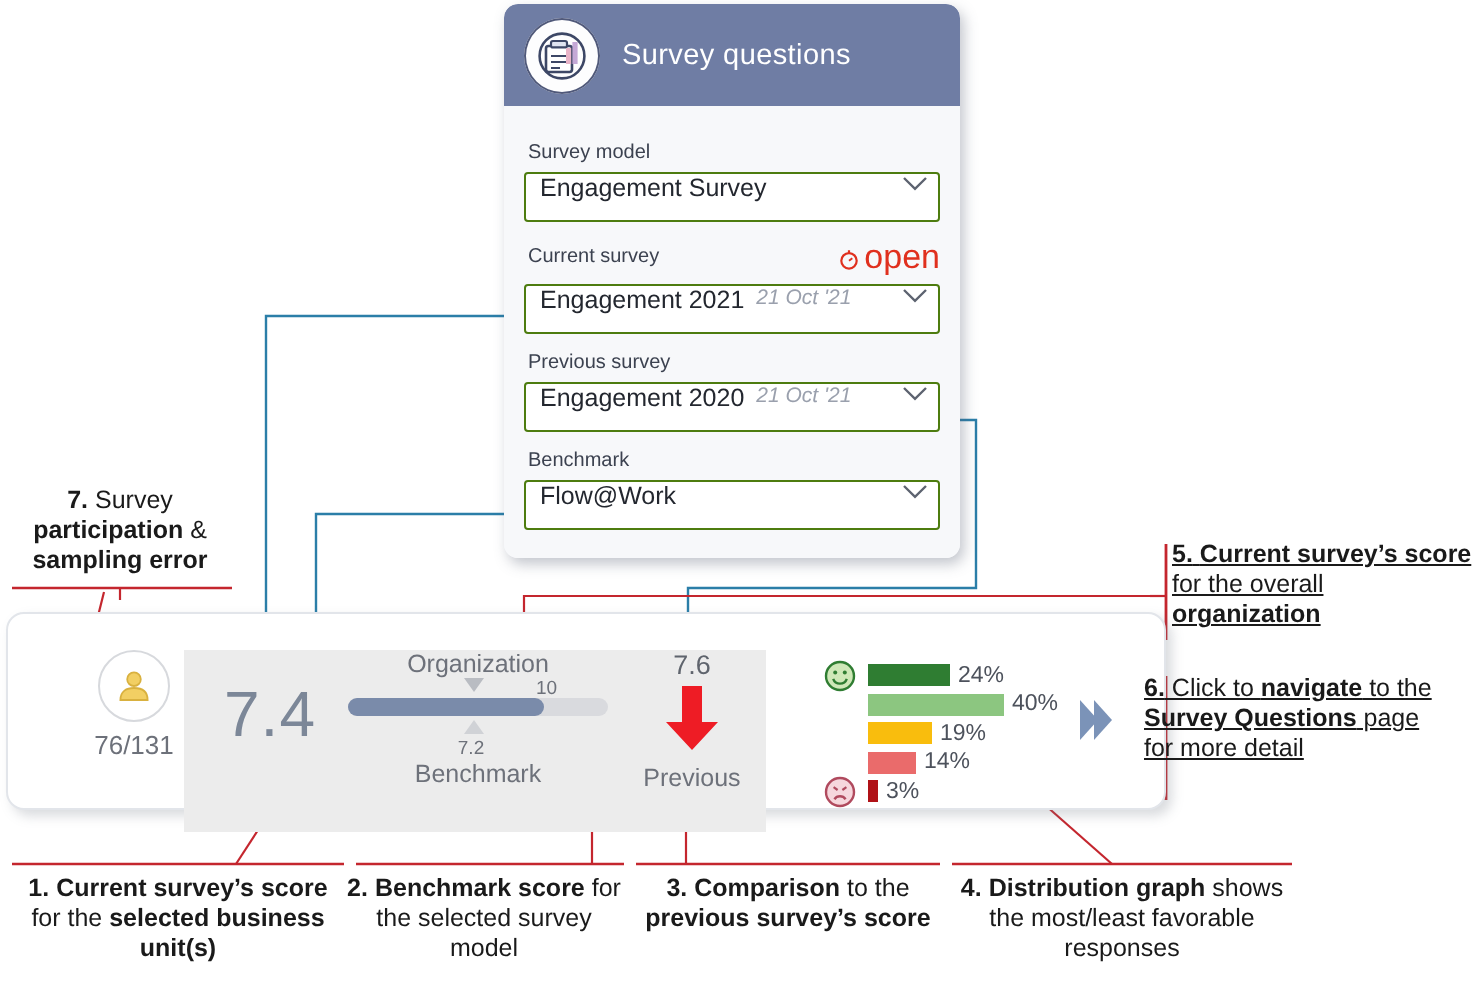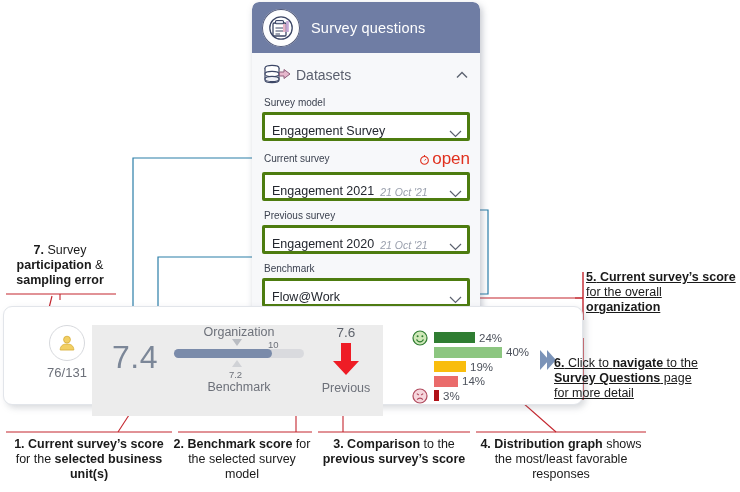--- a/index.html
+++ b/index.html
@@ -22,22 +22,22 @@
   .panel-title{color:#ffffff;font-size:14.5px;margin-left:11px;letter-spacing:.2px;}
   .panel-body{padding:9px 10px 14px 10px;background:#f7f8fa;}
   .ds-row{display:flex;align-items:center;height:26px;}
   .ds-icon{width:30px;height:24px;flex:none;position:relative;}
   .ds-label{font-size:14px;color:#5a5f6e;margin-left:4px;flex:1;}
   .chev-up{width:16px;height:16px;flex:none;}
   .fld-label{font-size:10px;color:#3c4250;margin:9px 0 3px 2px;line-height:12px;}
   .fld-label-row{display:flex;align-items:center;justify-content:space-between;
                  margin:8px 0 3px 2px;}
   .open-tag{display:flex;align-items:center;gap:2px;color:#e0301e;font-size:17px;}
-  .select{height:23px;background:#ffffff;border:3px solid #4d7c0f;border-radius:2px;
-          display:flex;align-items:flex-end;padding:0 5px 0 7px;}
+  .select{height:23px;background:#ffffff;border:1px solid #4d7c0f;border-radius:2px;
+          display:flex;align-items:flex-start;padding:0 5px 0 7px;}
   .select .val{font-size:12.5px;color:#23272f;white-space:nowrap;}
   .select .date{font-size:10.5px;color:#9aa0ad;font-style:italic;margin-left:6px;
                 white-space:nowrap;}
   .select .sp{flex:1;}
   .chev{width:13px;height:9px;flex:none;margin-left:3px;}
 
   
   .widget{position:absolute;left:3px;top:306px;width:578px;height:97px;
           background:#ffffff;border:1px solid #e2e5ea;border-radius:9px;
           box-shadow:3px 3px 6px rgba(120,125,135,.28);}
@@ -78,21 +78,21 @@
   .callout{position:absolute;font-size:12.5px;line-height:15.2px;color:#1a1a1a;}
   .callout b{font-weight:bold;}
   .c-center{text-align:center;}
   .c-left{text-align:left;text-decoration:underline;}
   .c7{left:4px;top:243px;width:112px;text-align:center;}
   .c1{left:6px;top:437px;width:166px;}
   .c2{left:172px;top:437px;width:140px;}
   .c3{left:314px;top:437px;width:160px;}
   .c4{left:476px;top:437px;width:170px;}
   .c5{left:586px;top:270px;width:152px;}
-  .c6{left:554px;top:337px;width:152px;margin-top:19px;}
+  .c6{left:572px;top:337px;width:152px;}
 </style>
 </head>
 <body>
 
 <div class="stage">
 
   <svg class="wires" viewBox="0 0 740 492" width="740" height="492">
     <defs>
       <marker id="bluearrow" markerWidth="9" markerHeight="9" refX="4" refY="7" orient="auto" markerUnits="userSpaceOnUse">
         <path d="M0.5 0.5 L4 7 L7.5 0.5" fill="none" stroke="#2b7ea8" stroke-width="1.3"></path>
@@ -143,35 +143,20 @@
           <line x1="7.5" y1="19" x2="12" y2="19" stroke="#3d4766" stroke-width="1"></line>
           <rect x="15" y="9" width="2.6" height="8" fill="#e9b4c8"></rect>
           <rect x="18.2" y="6" width="2.6" height="11" fill="#c4a8d6"></rect>
           <circle cx="13" cy="13" r="11.2" fill="none" stroke="#3d4766" stroke-width="1.3"></circle>
         </svg>
       </div>
       <div class="panel-title">Survey questions</div>
     </div>
 
     <div class="panel-body">
-      <div class="ds-row">
-        <div class="ds-icon">
-          <svg width="30" height="24" viewBox="0 0 30 24">
-            <ellipse cx="10" cy="5" rx="7" ry="2.6" fill="#fff" stroke="#3d4766" stroke-width="1.2"></ellipse>
-            <path d="M3 5 L3 17 A7 2.6 0 0 0 17 17 L17 5" fill="#fff" stroke="#3d4766" stroke-width="1.2"></path>
-            <ellipse cx="10" cy="11" rx="7" ry="2.6" fill="#fff" stroke="#3d4766" stroke-width="1.1"></ellipse>
-            <ellipse cx="10" cy="16" rx="7" ry="2.6" fill="#eef0f6" stroke="#3d4766" stroke-width="1.1"></ellipse>
-            <path d="M28 11 L22 6.5 L22 9 L17.5 9 L17.5 13 L22 13 L22 15.5 Z" fill="#e7b8cd" stroke="#8e5f7b" stroke-width="1"></path>
-          </svg>
-        </div>
-        <div class="ds-label">Datasets</div>
-        <svg class="chev-up" viewBox="0 0 16 16">
-          <path d="M3 10.5 L8 5.5 L13 10.5" fill="none" stroke="#5d6370" stroke-width="1.4"></path>
-        </svg>
-      </div>
 
       <div class="fld-label">Survey model</div>
       <div class="select">
         <span class="val">Engagement Survey</span>
         <span class="sp"></span>
         <svg class="chev" viewBox="0 0 13 9">
           <path d="M1 2 L6.5 7.4 L12 2" fill="none" stroke="#5d6370" stroke-width="1.2"></path>
         </svg>
       </div>
 

